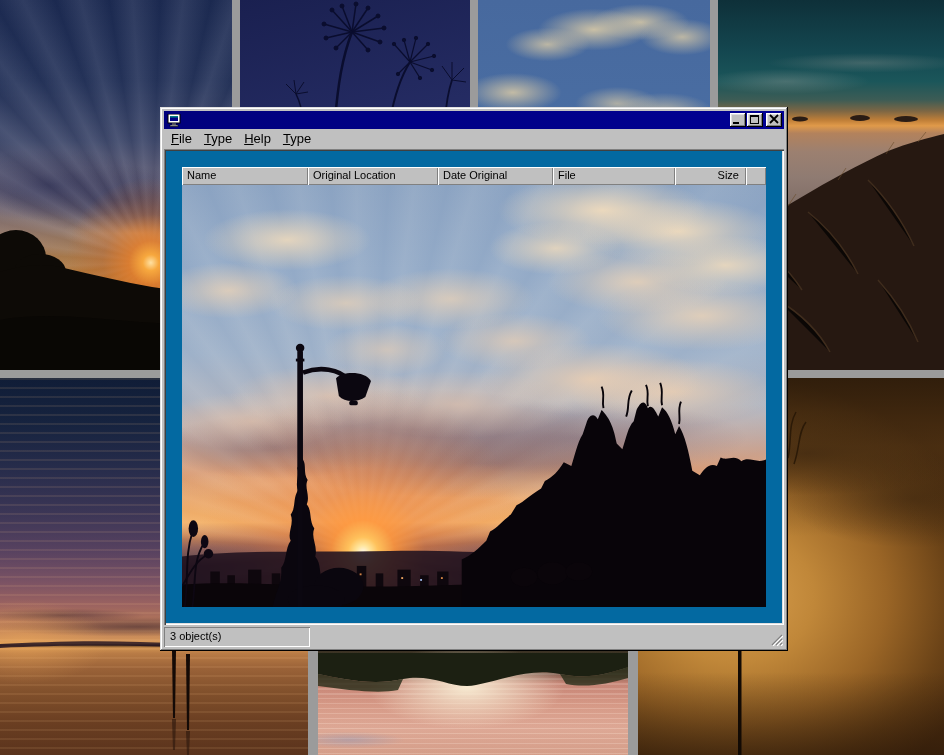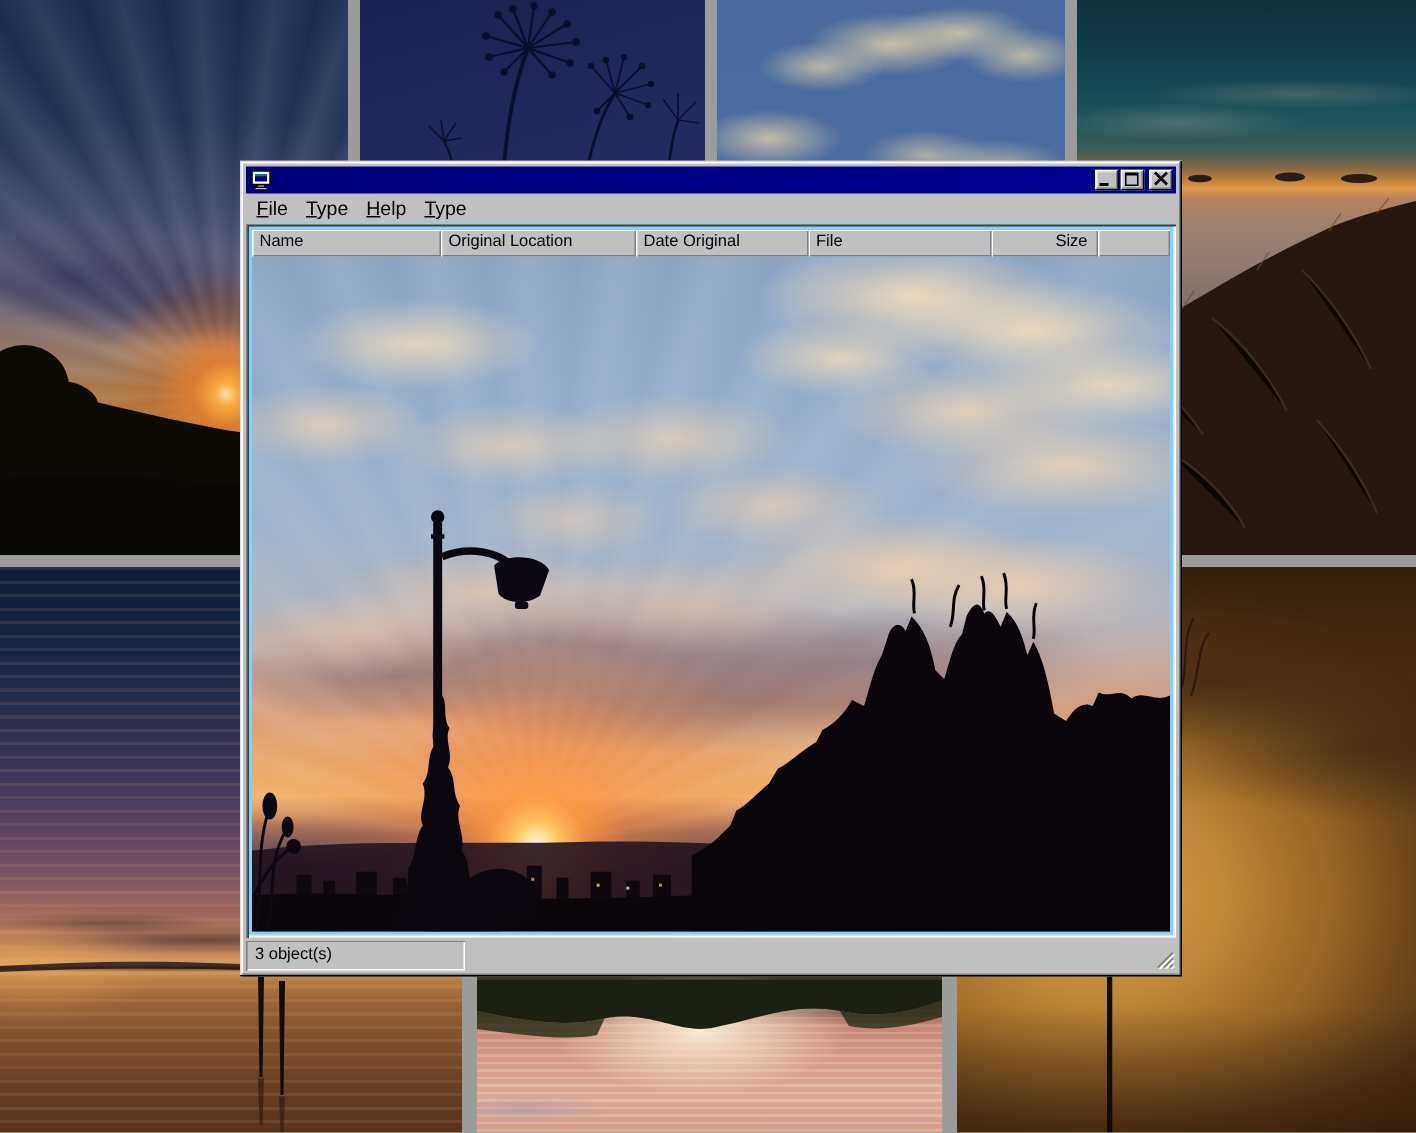--- a/index.html
+++ b/index.html
@@ -84,21 +84,21 @@
   .tb-btn + .tb-btn { margin-left:1px; }
   .tb-btn.close { margin-left:3px; }
   .glyph-min { position:absolute; left:3px; bottom:3px; width:6px; height:2px; background:#000; }
   .glyph-max { position:absolute; left:3px; top:2px; width:9px; height:9px; border:1px solid #000; border-top-width:2px; }
   .glyph-close { position:absolute; left:2px; top:1px; }
 
   .menubar { height:19px; display:flex; align-items:center; padding-left:1px; flex:0 0 auto; }
   .menu-item { display:inline-block; font-size:13px; color:#000; padding:2px 6px; }
   .menu-item::first-letter { text-decoration:underline; }
 
-  .listview { flex:1; margin-top:1px; background:#7dd3fc; display:flex; flex-direction:column; padding:4px;
+  .listview { flex:1; margin-top:1px; background:#0369a1; display:flex; flex-direction:column; padding:18px;
     box-shadow: inset 1px 1px 0 #808080, inset 2px 2px 0 #404040, inset -1px -1px 0 #fff, inset -2px -2px 0 #dfdfdf; }
   .header-row { height:18px; display:flex; flex:0 0 auto; background:#c0c0c0; }
   .hcell { font-size:11px; color:#000; padding:2px 4px 0 5px; background:#c0c0c0; position:relative;
     box-shadow: inset 1px 1px 0 #fff, inset -1px 0 0 #808080, inset 0 -1px 0 #808080; white-space:nowrap; overflow:hidden; }
   .hcell.size { text-align:right; padding-right:7px; }
   .hcell.filler { flex:1; }
 
   
   .photo { flex:1; position:relative; overflow:hidden;
     background:

